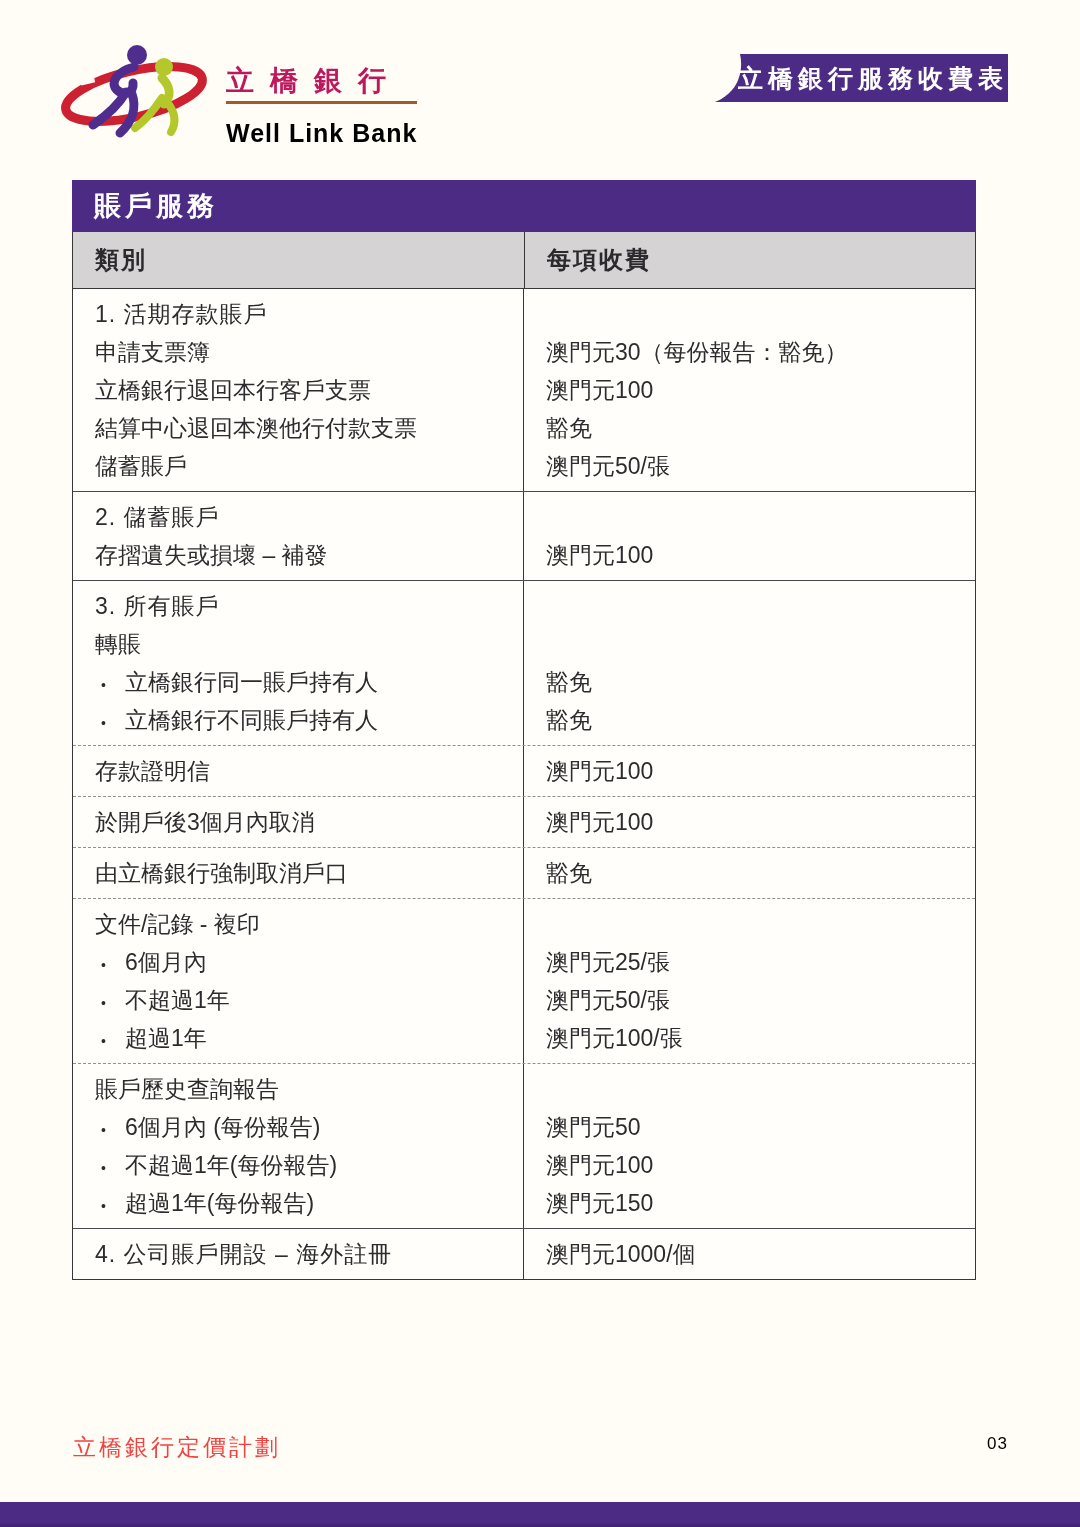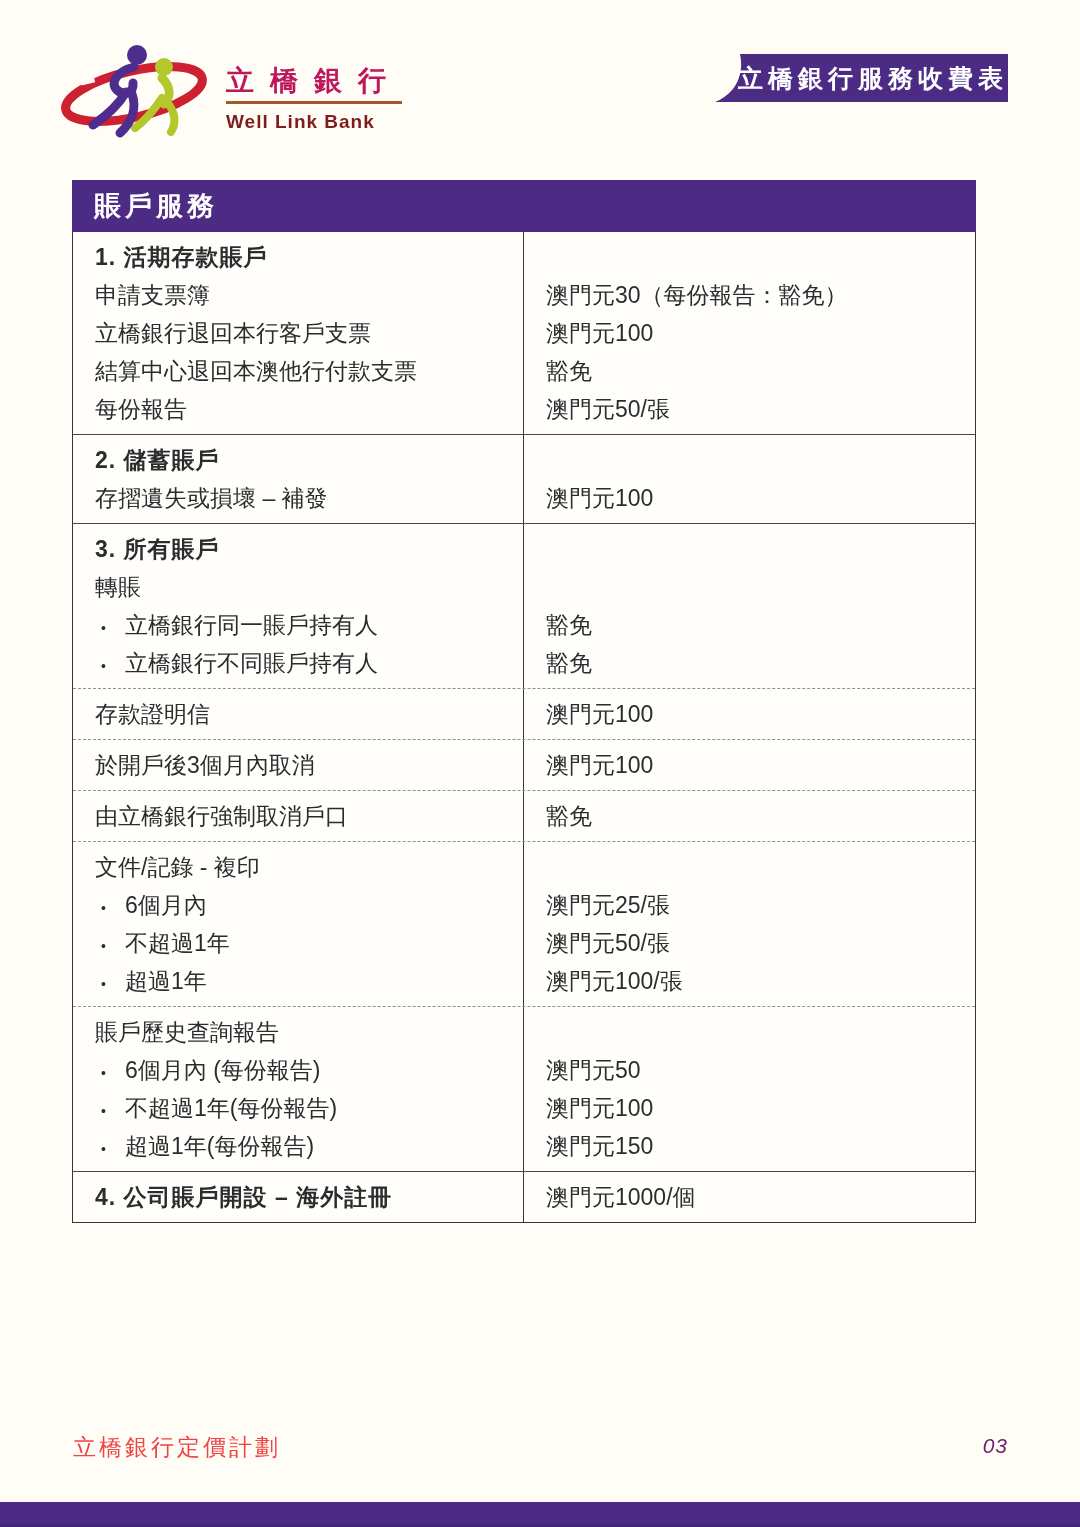--- a/index.html
+++ b/index.html
@@ -14,21 +14,21 @@
 
   
   .logo { position:absolute; left:58px; top:40px; display:flex; align-items:flex-start; }
   .logo-mark { width:158px; height:102px; flex:0 0 auto; }
   .logo-text { margin-left:10px; padding-top:26px; }
   .logo-zh {
     font-size:28px; font-weight:bold; color:#be185d;
     letter-spacing:16px; line-height:30px;
     border-bottom:3px solid #a45a28; padding-bottom:5px; white-space:nowrap;
   }
-  .logo-en { font-size:19px; font-weight:bold; color:#7f1d1d; margin-top:7px; letter-spacing:1px; }
+  .logo-en { font-size:25px; font-weight:bold; color:#000000; margin-top:15px; letter-spacing:1px; }
 
   .badge { position:absolute; left:712px; top:54px; width:296px; height:48px; }
   .badge svg { position:absolute; inset:0; width:100%; height:100%; }
   .badge-label {
     position:absolute; inset:0; display:flex; align-items:center; justify-content:center;
     padding-left:26px; color:#ffffff; font-weight:bold; font-size:25px; letter-spacing:5px;
     white-space:nowrap;
   }
 
   
@@ -57,32 +57,32 @@
   .sec { border-bottom:1px solid #4a484c; }
   .sec.dash { border-bottom:1px dashed #909092; }
   .sec:last-child { border-bottom:none; }
   .sec .col { padding:6px 0; }
   .sec .col.l { border-right:1px solid #39363a; }
 
   .line {
     height:38px; line-height:38px; padding-left:22px;
     font-size:23px; color:#2c2b2e; white-space:nowrap; overflow:hidden;
   }
-  .line.b { font-weight:bold; letter-spacing:1px; }
+  .line.b { font-weight:normal; letter-spacing:1px; }
   .line.bu { padding-left:28px; }
   .dot { display:inline-block; width:24px; font-size:14px; color:#2c2b2e; }
 
   
   .footer-left {
     position:absolute; left:73px; top:1432px;
     font-size:23px; color:#ef4444; letter-spacing:3px;
   }
   .footer-page {
     position:absolute; right:72px; top:1434px;
-    font-size:21px; color:#701a75; letter-spacing:1px;font-style:italic;
+    font-size:17px; color:#000000; letter-spacing:1px;
   }
   .bottom-bar {
     position:absolute; left:0; bottom:0; width:100%; height:25px;
     background:linear-gradient(#4c2b84 0 80%, #3e2270);
   }
 </style>
 </head>
 <body>
 
 <div class="logo">
@@ -109,28 +109,32 @@
 
 <div class="badge">
   <svg viewBox="0 0 296 68" preserveAspectRatio="none">
     <path d="M28 0 H296 V68 H3 C10 64 16 58 20 51 C28 38 31 18 28 0 Z" fill="#4c2b84"></path>
   </svg>
   <div class="badge-label">立橋銀行服務收費表</div>
 </div>
 
 <div class="fee-table">
   <div class="table-title-bar">賬戶服務</div>
+  <div class="thead">
+    <div class="hcell">類別</div>
+    <div class="hcell r">每項收費</div>
+  </div>
   <div class="tbody">
       <div class="sec">
         <div class="col l">
           <div class="line b">1. 活期存款賬戶</div>
           <div class="line">申請支票簿</div>
           <div class="line">立橋銀行退回本行客戶支票</div>
           <div class="line">結算中心退回本澳他行付款支票</div>
-          <div class="line">每份報告</div>
+          <div class="line">儲蓄賬戶</div>
         </div>
         <div class="col r">
           <div class="line">&nbsp;</div>
           <div class="line">澳門元30（每份報告：豁免）</div>
           <div class="line">澳門元100</div>
           <div class="line">豁免</div>
           <div class="line">澳門元50/張</div>
         </div>
       </div>
       <div class="sec">

